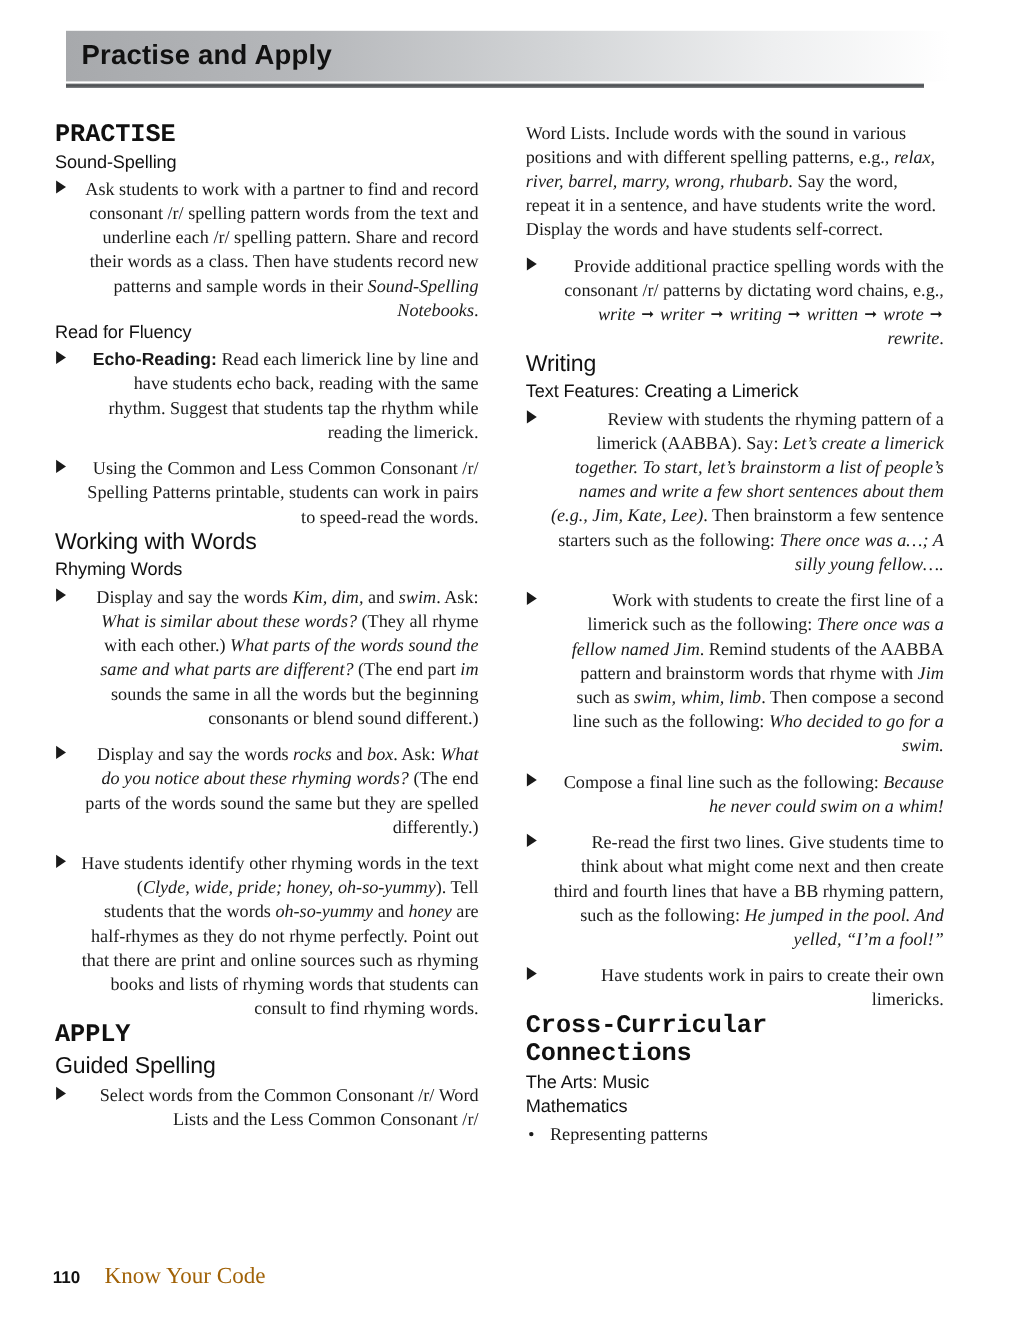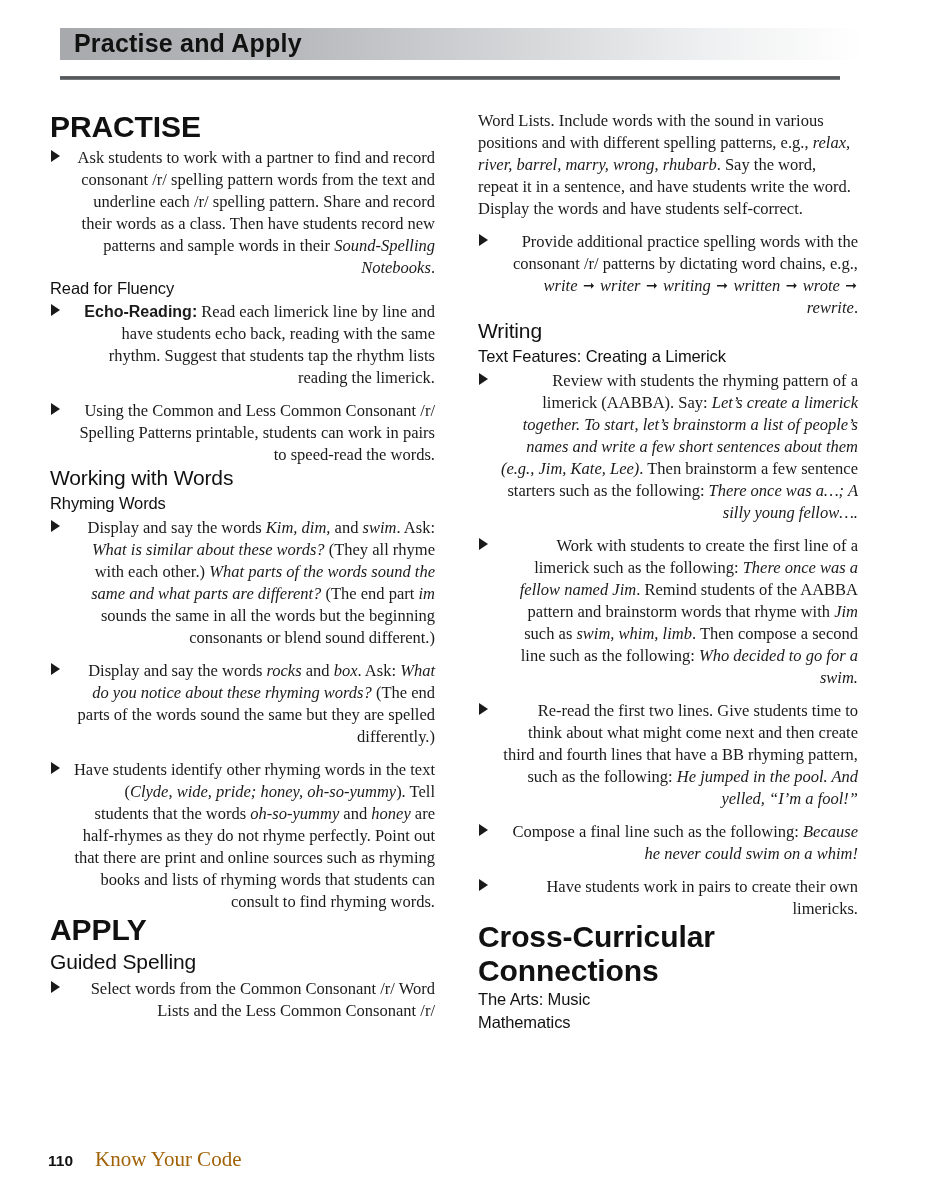--- a/index.html
+++ b/index.html
@@ -16,21 +16,21 @@
     font-family: "Liberation Serif", serif;
     color: #1a1a1a;
   }
 
   
   .banner {
     position: absolute;
     left: 60px;
     top: 28px;
     width: 780px;
-    height: 32px;
+    height: 46px;
     background: linear-gradient(to right, #a7a9ac 0%, #b6b8bb 28%, #d5d7d9 58%, #eeeff0 80%, #ffffff 100%);
     padding-left: 24px;
   }
   .banner-title {
     position: absolute;
     left: 14px;
     top: 50%;
     transform: translateY(-52%);
     font-family: "Liberation Sans", sans-serif;
     font-weight: bold;
@@ -51,23 +51,23 @@
   
   .col {
     position: absolute;
     top: 110px;
   }
   .col-left  { left: 50px;  width: 385px; }
   .col-right { left: 478px; width: 380px; }
 
   
   h1.h-major {
-    font-family: Liberation Sans, sans-serif;
-    font-weight: bold;
-    font-size: 30px;
+    font-family: Liberation Mono, monospace;
+    font-weight: bold;
+    font-size: 23px;
     line-height: 1.12;
     margin: 0 0 3px 0;
     letter-spacing: -0.1px;
     color: #111;
   }
   h2.h-sub {
     font-family: "Liberation Sans", sans-serif;
     font-weight: normal;
     font-size: 21px;
     line-height: 1.15;
@@ -192,27 +192,28 @@
 <div class="page">
 
   <div class="banner">
     <div class="banner-title">Practise and Apply</div>
   </div>
   <div class="banner-rule"></div>
 
   <div class="col col-left">
 
     <h1 class="h-major">PRACTISE</h1>
+    <h3 class="h-minor">Sound-Spelling</h3>
     <ul class="blist">
         <li><span class="tri"></span><span>Ask students to work with a partner to find and record consonant /r/ spelling pattern words from the text and underline each /r/ spelling pattern. Share and record their words as a class. Then have students record new patterns and sample words in their </span><i>Sound-Spelling Notebooks</i><span>.</span></li>
       </ul>
 
     <h3 class="h-minor sp-top-sm">Read for Fluency</h3>
     <ul class="blist">
-        <li><span class="tri"></span><span class="bold-sans">Echo-Reading:</span><span> Read each limerick line by line and have students echo back, reading with the same rhythm. Suggest that students tap the rhythm lists reading the limerick.</span></li>
+        <li><span class="tri"></span><span class="bold-sans">Echo-Reading:</span><span> Read each limerick line by line and have students echo back, reading with the same rhythm. Suggest that students tap the rhythm while reading the limerick.</span></li>
         <li><span class="tri"></span><span>Using the Common and Less Common Consonant /r/ Spelling Patterns printable, students can work in pairs to speed-read the words.</span></li>
       </ul>
 
     <h2 class="h-sub sp-top-md">Working with Words</h2>
     <h3 class="h-minor">Rhyming Words</h3>
     <ul class="blist">
         <li><span class="tri"></span><span>Display and say the words </span><i>Kim, dim,</i><span> and </span><i>swim</i><span>. Ask: </span><i>What is similar about these words?</i><span> (They all rhyme with each other.) </span><i>What parts of the words sound the same and what parts are different?</i><span> (The end part </span><i>im</i><span> sounds the same in all the words but the beginning consonants or blend sound different.)</span></li>
         <li><span class="tri"></span><span>Display and say the words </span><i>rocks</i><span> and </span><i>box</i><span>. Ask: </span><i>What do you notice about these rhyming words?</i><span> (The end parts of the words sound the same but they are spelled differently.)</span></li>
         <li><span class="tri"></span><span>Have students identify other rhyming words in the text (</span><i>Clyde, wide, pride; honey, oh-so-yummy</i><span>). Tell students that the words </span><i>oh-so-yummy</i><span> and </span><i>honey</i><span> are half-rhymes as they do not rhyme perfectly. Point out that there are print and online sources such as rhyming books and lists of rhyming words that students can consult to find rhyming words.</span></li>
       </ul>
@@ -232,29 +233,32 @@
       </div>
     <ul class="blist">
         <li><span class="tri"></span><span>Provide additional practice spelling words with the consonant /r/ patterns by dictating word chains, e.g., </span><i>write</i><span class="arrow"> ➞ </span><i>writer</i><span class="arrow"> ➞ </span><i>writing</i><span class="arrow"> ➞ </span><i>written</i><span class="arrow"> ➞ </span><i>wrote</i><span class="arrow"> ➞ </span><i>rewrite</i><span>.</span></li>
       </ul>
 
     <h2 class="h-sub sp-top-md">Writing</h2>
     <h3 class="h-minor">Text Features: Creating a Limerick</h3>
     <ul class="blist">
         <li><span class="tri"></span><span>Review with students the rhyming pattern of a limerick (AABBA). Say: </span><i>Let’s create a limerick together. To start, let’s brainstorm a list of people’s names and write a few short sentences about them (e.g., Jim, Kate, Lee)</i><span>. Then brainstorm a few sentence starters such as the following: </span><i>There once was a…; A silly young fellow….</i></li>
         <li><span class="tri"></span><span>Work with students to create the first line of a limerick such as the following: </span><i>There once was a fellow named Jim</i><span>. Remind students of the AABBA pattern and brainstorm words that rhyme with </span><i>Jim</i><span> such as </span><i>swim, whim, limb</i><span>. Then compose a second line such as the following: </span><i>Who decided to go for a swim.</i></li>
+        <li><span class="tri"></span><span>Compose a final line such as the following: </span><i>Because he never could swim on a whim!</i></li>
         <li><span class="tri"></span><span>Re-read the first two lines. Give students time to think about what might come next and then create third and fourth lines that have a BB rhyming pattern, such as the following: </span><i>He jumped in the pool. And yelled, “I’m a fool!”</i></li>
-        <li><span class="tri"></span><span>Compose a final line such as the following: </span><i>Because he never could swim on a whim!</i></li>
         <li><span class="tri"></span><span>Have students work in pairs to create their own limericks.</span></li>
       </ul>
 
     <h1 class="h-major sp-top-lg">Cross-Curricular Connections</h1>
     <h3 class="h-minor">The Arts: Music</h3>
 
     <h3 class="h-minor sp-top-sm">Mathematics</h3>
+    <ul class="dlist">
+        <li><span class="dot"></span><span>Representing patterns</span></li>
+      </ul>
 
   </div>
 
   <div class="footer">
     <span class="footer-page">110</span>
     <span class="footer-title">Know Your Code</span>
   </div>
 
 </div>
 

